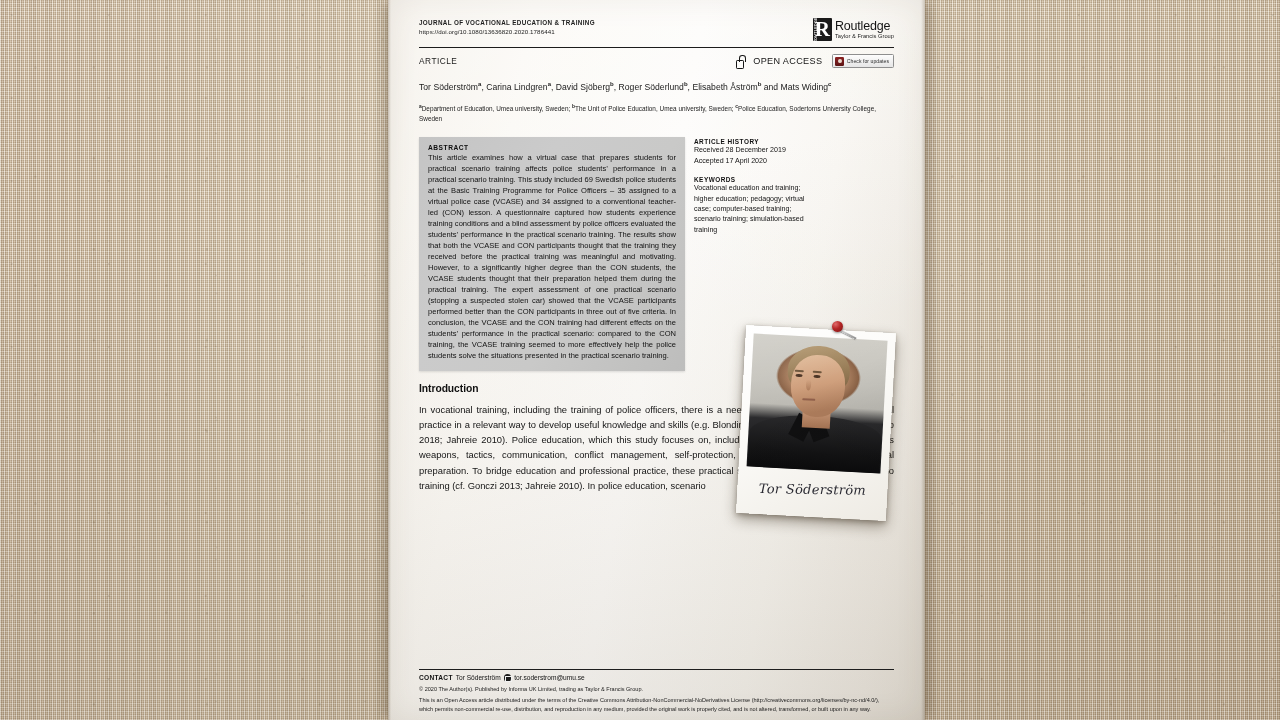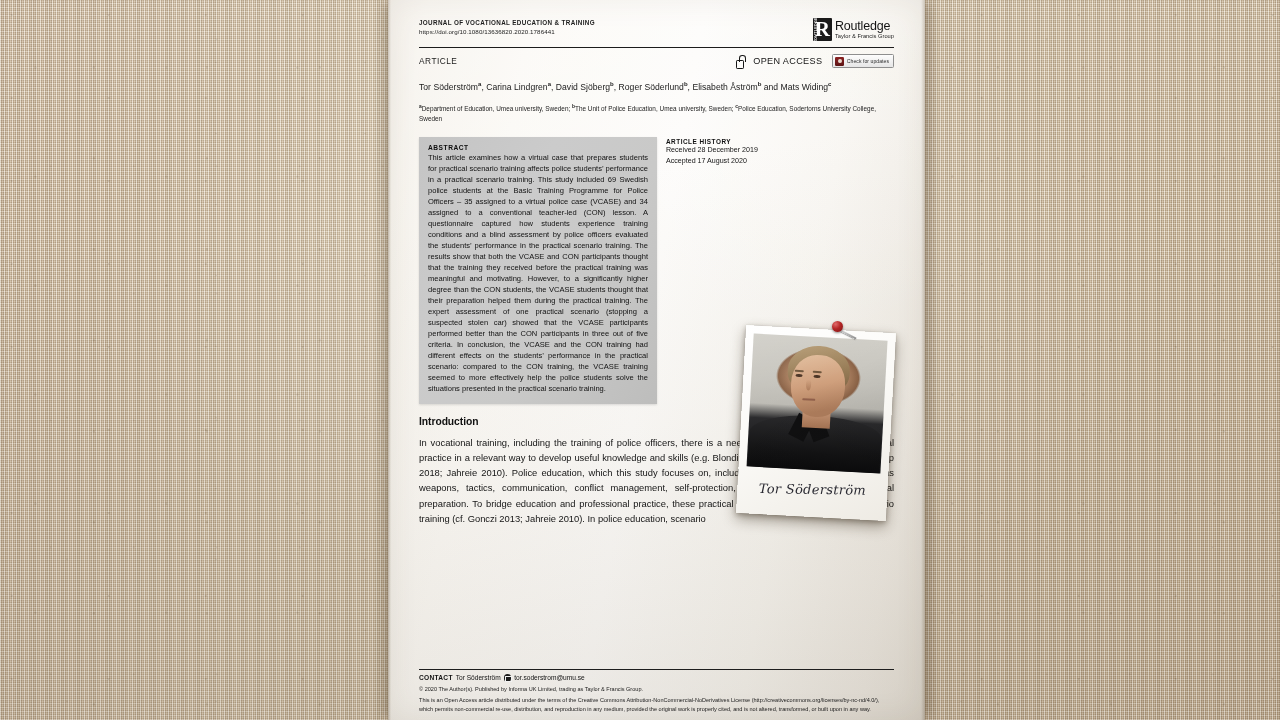--- a/index.html
+++ b/index.html
@@ -180,21 +180,21 @@
   .affiliations {
     margin-top: 9px;
     font-size: 6.4px; line-height: 1.58; color: #1c1c1c; letter-spacing: 0.01px;
   }
   .affiliations sup { font-size: 4.9px; font-weight: 700; }
 
   
   .abstract-wrap { display: flex; margin-top: 13px; gap: 9px; }
 
   .abstract-box {
-    width: 238px;
+    width: 266px;
     background: linear-gradient(123deg, #c4c4c4 0%, #cbcbcb 34%, #c9c9c8 62%, #bdbdbc 100%);
     padding: 7px 9px 9px 9px;
     box-shadow: 0 1px 2px rgba(0,0,0,0.12);
   }
   .abstract-head {
     font-size: 6.6px; font-weight: 700; letter-spacing: 0.55px;
     color: #0e0e0e; margin-bottom: 2px;
   }
   .abstract-body {
     font-size: 7.55px; line-height: 1.455; text-align: justify;
@@ -396,21 +396,25 @@
 
     <div class="abstract-wrap">
       <div class="abstract-box">
         <div class="abstract-head">ABSTRACT</div>
         <div class="abstract-body">This article examines how a virtual case that prepares students for practical scenario training affects police students’ performance in a practical scenario training. This study included 69 Swedish police students at the Basic Training Programme for Police Officers – 35 assigned to a virtual police case (VCASE) and 34 assigned to a conventional teacher-led (CON) lesson. A questionnaire captured how students experience training conditions and a blind assessment by police officers evaluated the students’ performance in the practical scenario training. The results show that both the VCASE and CON participants thought that the training they received before the practical training was meaningful and motivating. However, to a significantly higher degree than the CON students, the VCASE students thought that their preparation helped them during the practical training. The expert assessment of one practical scenario (stopping a suspected stolen car) showed that the VCASE participants performed better than the CON participants in three out of five criteria. In conclusion, the VCASE and the CON training had different effects on the students’ performance in the practical scenario: compared to the CON training, the VCASE training seemed to more effectively help the police students solve the situations presented in the practical scenario training.</div>
       </div>
       <div class="side-col">
         <div class="side-block">
           <div class="side-head">ARTICLE HISTORY</div>
           <div class="side-line">Received 28 December 2019</div>
-          <div class="side-line">Accepted 17 August 2020</div>
+          <div class="side-line">Accepted 17 April 2020</div>
+        </div>
+        <div class="side-block">
+          <div class="side-head">KEYWORDS</div>
+          <div class="side-body">Vocational education and training; higher education; pedagogy; virtual case; computer-based training; scenario training; simulation-based training</div>
         </div>
       </div>
     </div>
 
     <div class="sec-head">Introduction</div>
     <div class="body-para">In vocational training, including the training of police officers, there is a need to link education and professional practice in a relevant way to develop useful knowledge and skills (e.g. Blondin 2014; Rantatalo, Sjöberg, and Karp 2018; Jahreie 2010). Police education, which this study focuses on, includes several topics and skills such as weapons, tactics, communication, conflict management, self-protection, driving, and mental and physical preparation. To bridge education and professional practice, these practical skills are often taught using scenario training (cf. Gonczi 2013; Jahreie 2010). In police education, scenario</div>
 
   </div>
 
   <div class="footer">

